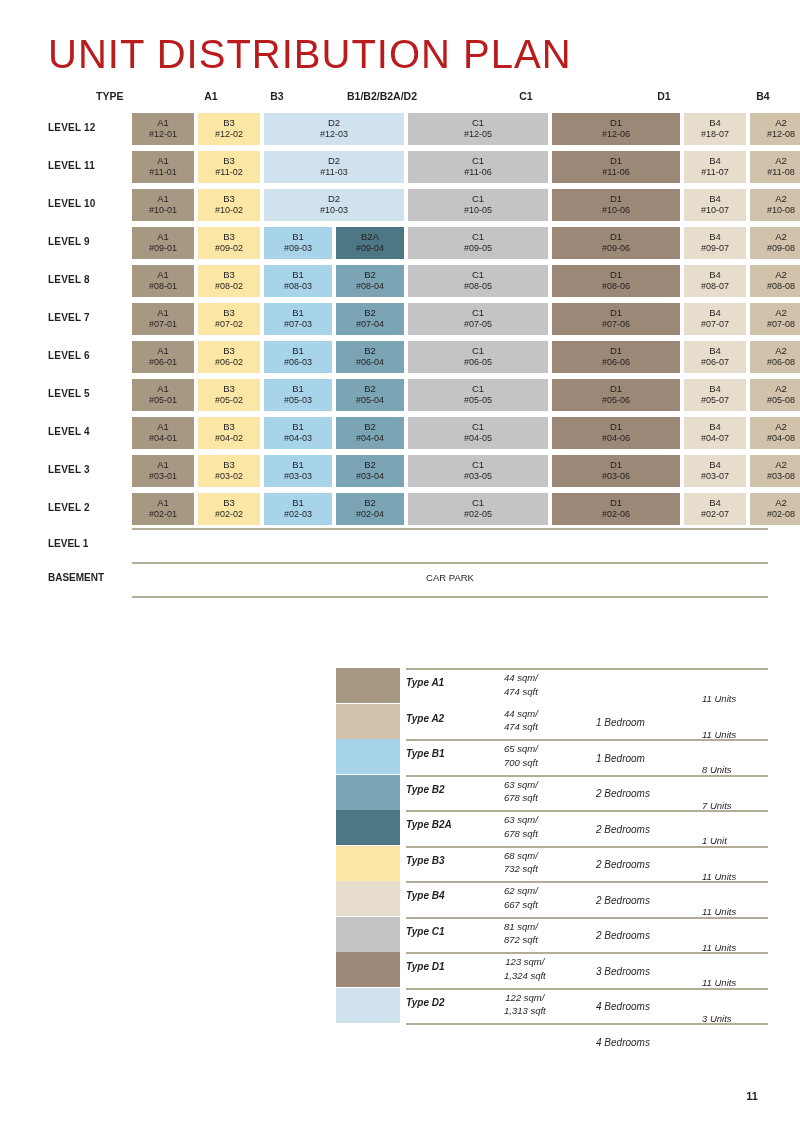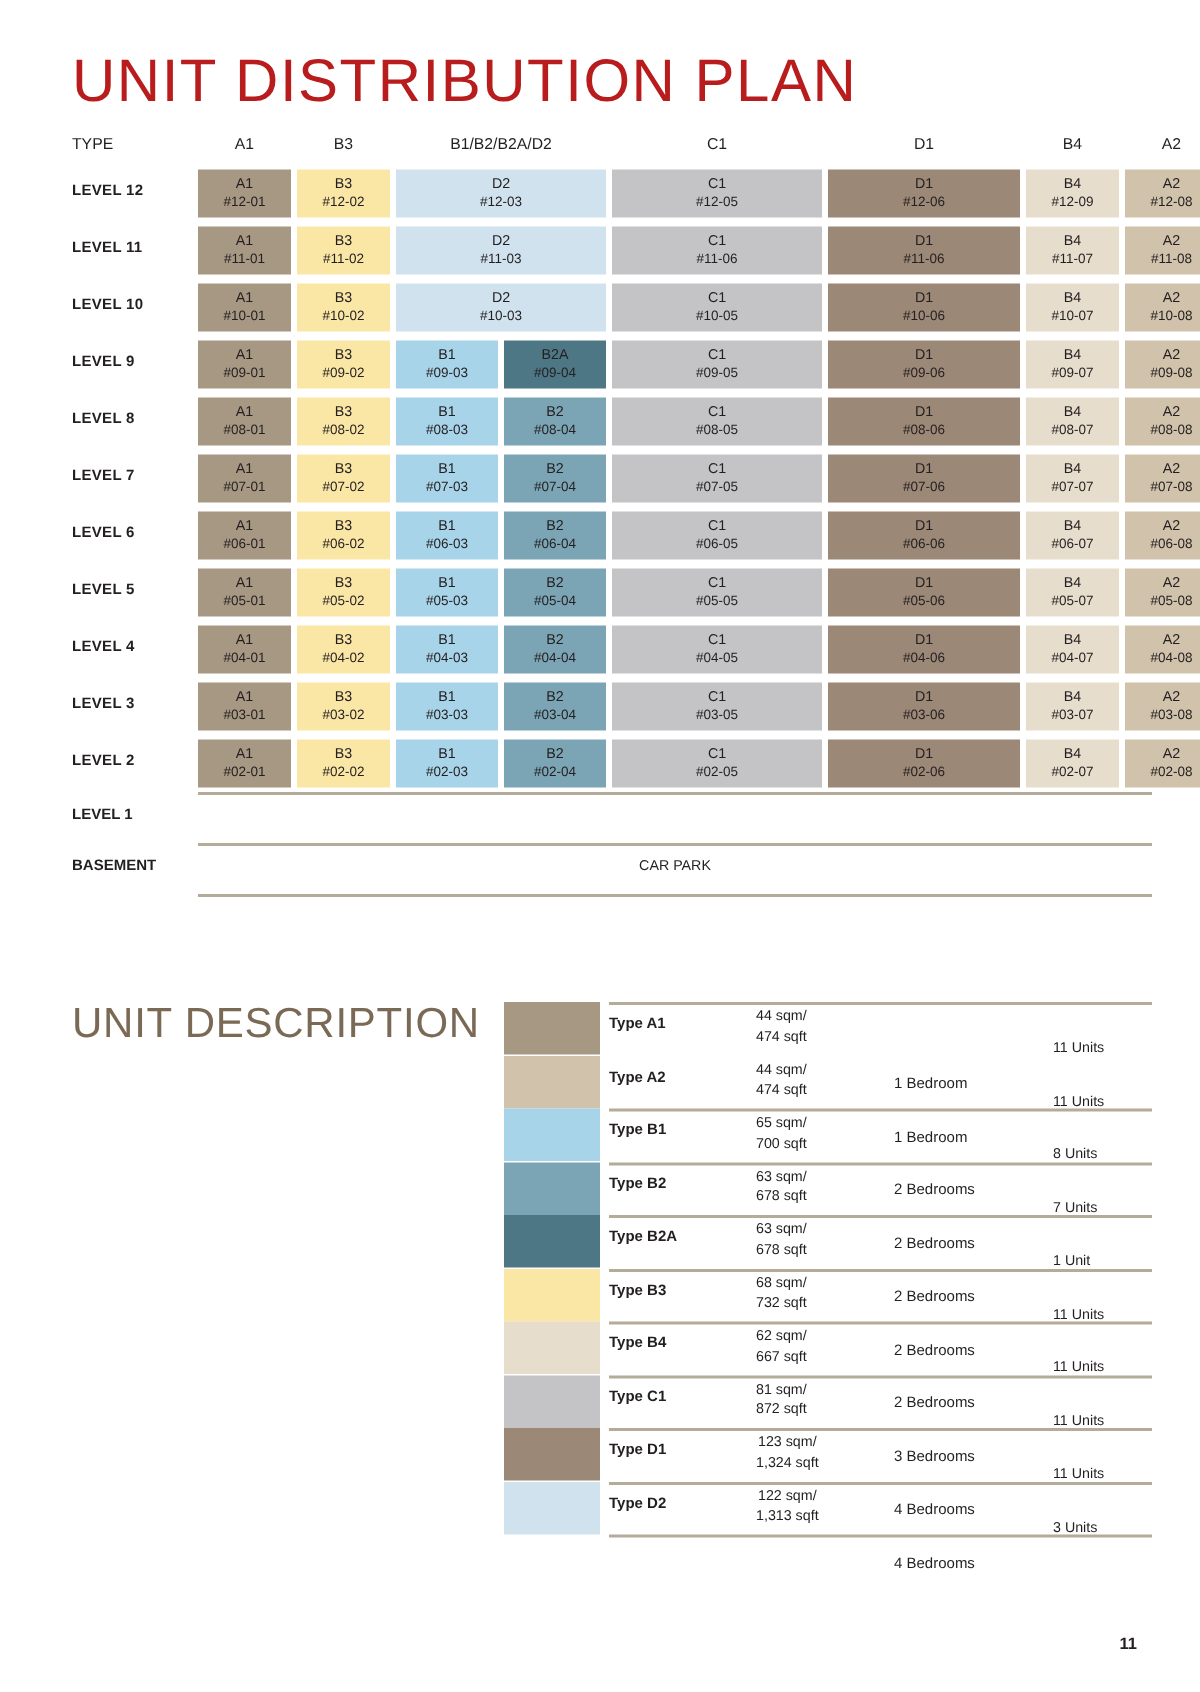--- a/index.html
+++ b/index.html
@@ -35,22 +35,23 @@
   .dist {
     position: absolute;
     left: 48px;
     top: 90px;
     width: 720px;
   }
   .dist-header {
     position: relative;
     height: 20px;
     font-size: 10.5px;
-    font-weight: normal;
+    font-weight: bold;
     color: #231f20;
+    margin-left: 48px;
   }
   .dist-header .h {
     position: absolute;
     top: 0;
     text-align: center;
     white-space: nowrap;
   }
   .row {
     position: relative;
     height: 38px;
@@ -117,20 +118,21 @@
     top: 666px;
     font-size: 28px;
     color: #7a6a55;
     letter-spacing: 0.5px;
   }
   .legend {
     position: absolute;
     left: 336px;
     top: 668px;
     width: 432px;
+    font-style: italic;
   }
   .lrow {
     position: relative;
     height: 35.5px;
   }
   .lrow .swatch {
     position: absolute;
     left: 0;
     top: 0;
     width: 64px;
@@ -217,21 +219,21 @@
           <div class="cell" style="left: 360px; width: 140px; background: rgb(196, 196, 198);">
             <span class="t">C1</span>
             <span class="n">#12-05</span>
           </div>
           <div class="cell" style="left: 504px; width: 128px; background: rgb(156, 136, 119);">
             <span class="t">D1</span>
             <span class="n">#12-06</span>
           </div>
           <div class="cell" style="left: 636px; width: 62px; background: rgb(231, 221, 205);">
             <span class="t">B4</span>
-            <span class="n">#12-09</span>
+            <span class="n">#18-07</span>
           </div>
           <div class="cell" style="left: 702px; width: 62px; background: rgb(208, 194, 171);">
             <span class="t">A2</span>
             <span class="n">#12-08</span>
           </div>
         </div>
         <div class="row">
           <div class="lvl">LEVEL 11</div>
           <div class="cell" style="left: 84px; width: 62px; background: rgb(167, 152, 131);">
             <span class="t">A1</span>
@@ -583,21 +585,20 @@
           <div class="rule" style="top: 0px;"></div>
           <div class="lbl">BASEMENT</div>
           <div class="txt">CAR PARK</div>
         </div>
         <div class="plainrow" style="height: 4px;">
           <div class="rule" style="top: 0px;"></div>
         </div>
       </div>
   </div>
 
-  <div class="ud-title">UNIT DESCRIPTION</div>
 
   <div class="legend" id="legend-rows">
       <div class="lrow">
         <div class="lsep" style="top: 0px;"></div>
         <div class="swatch" style="background: rgb(167, 152, 131);"></div>
         <div class="type">Type A1</div>
         <div class="area">
           <div>44 sqm/</div>
           <div>474 sqft</div>
         </div>

